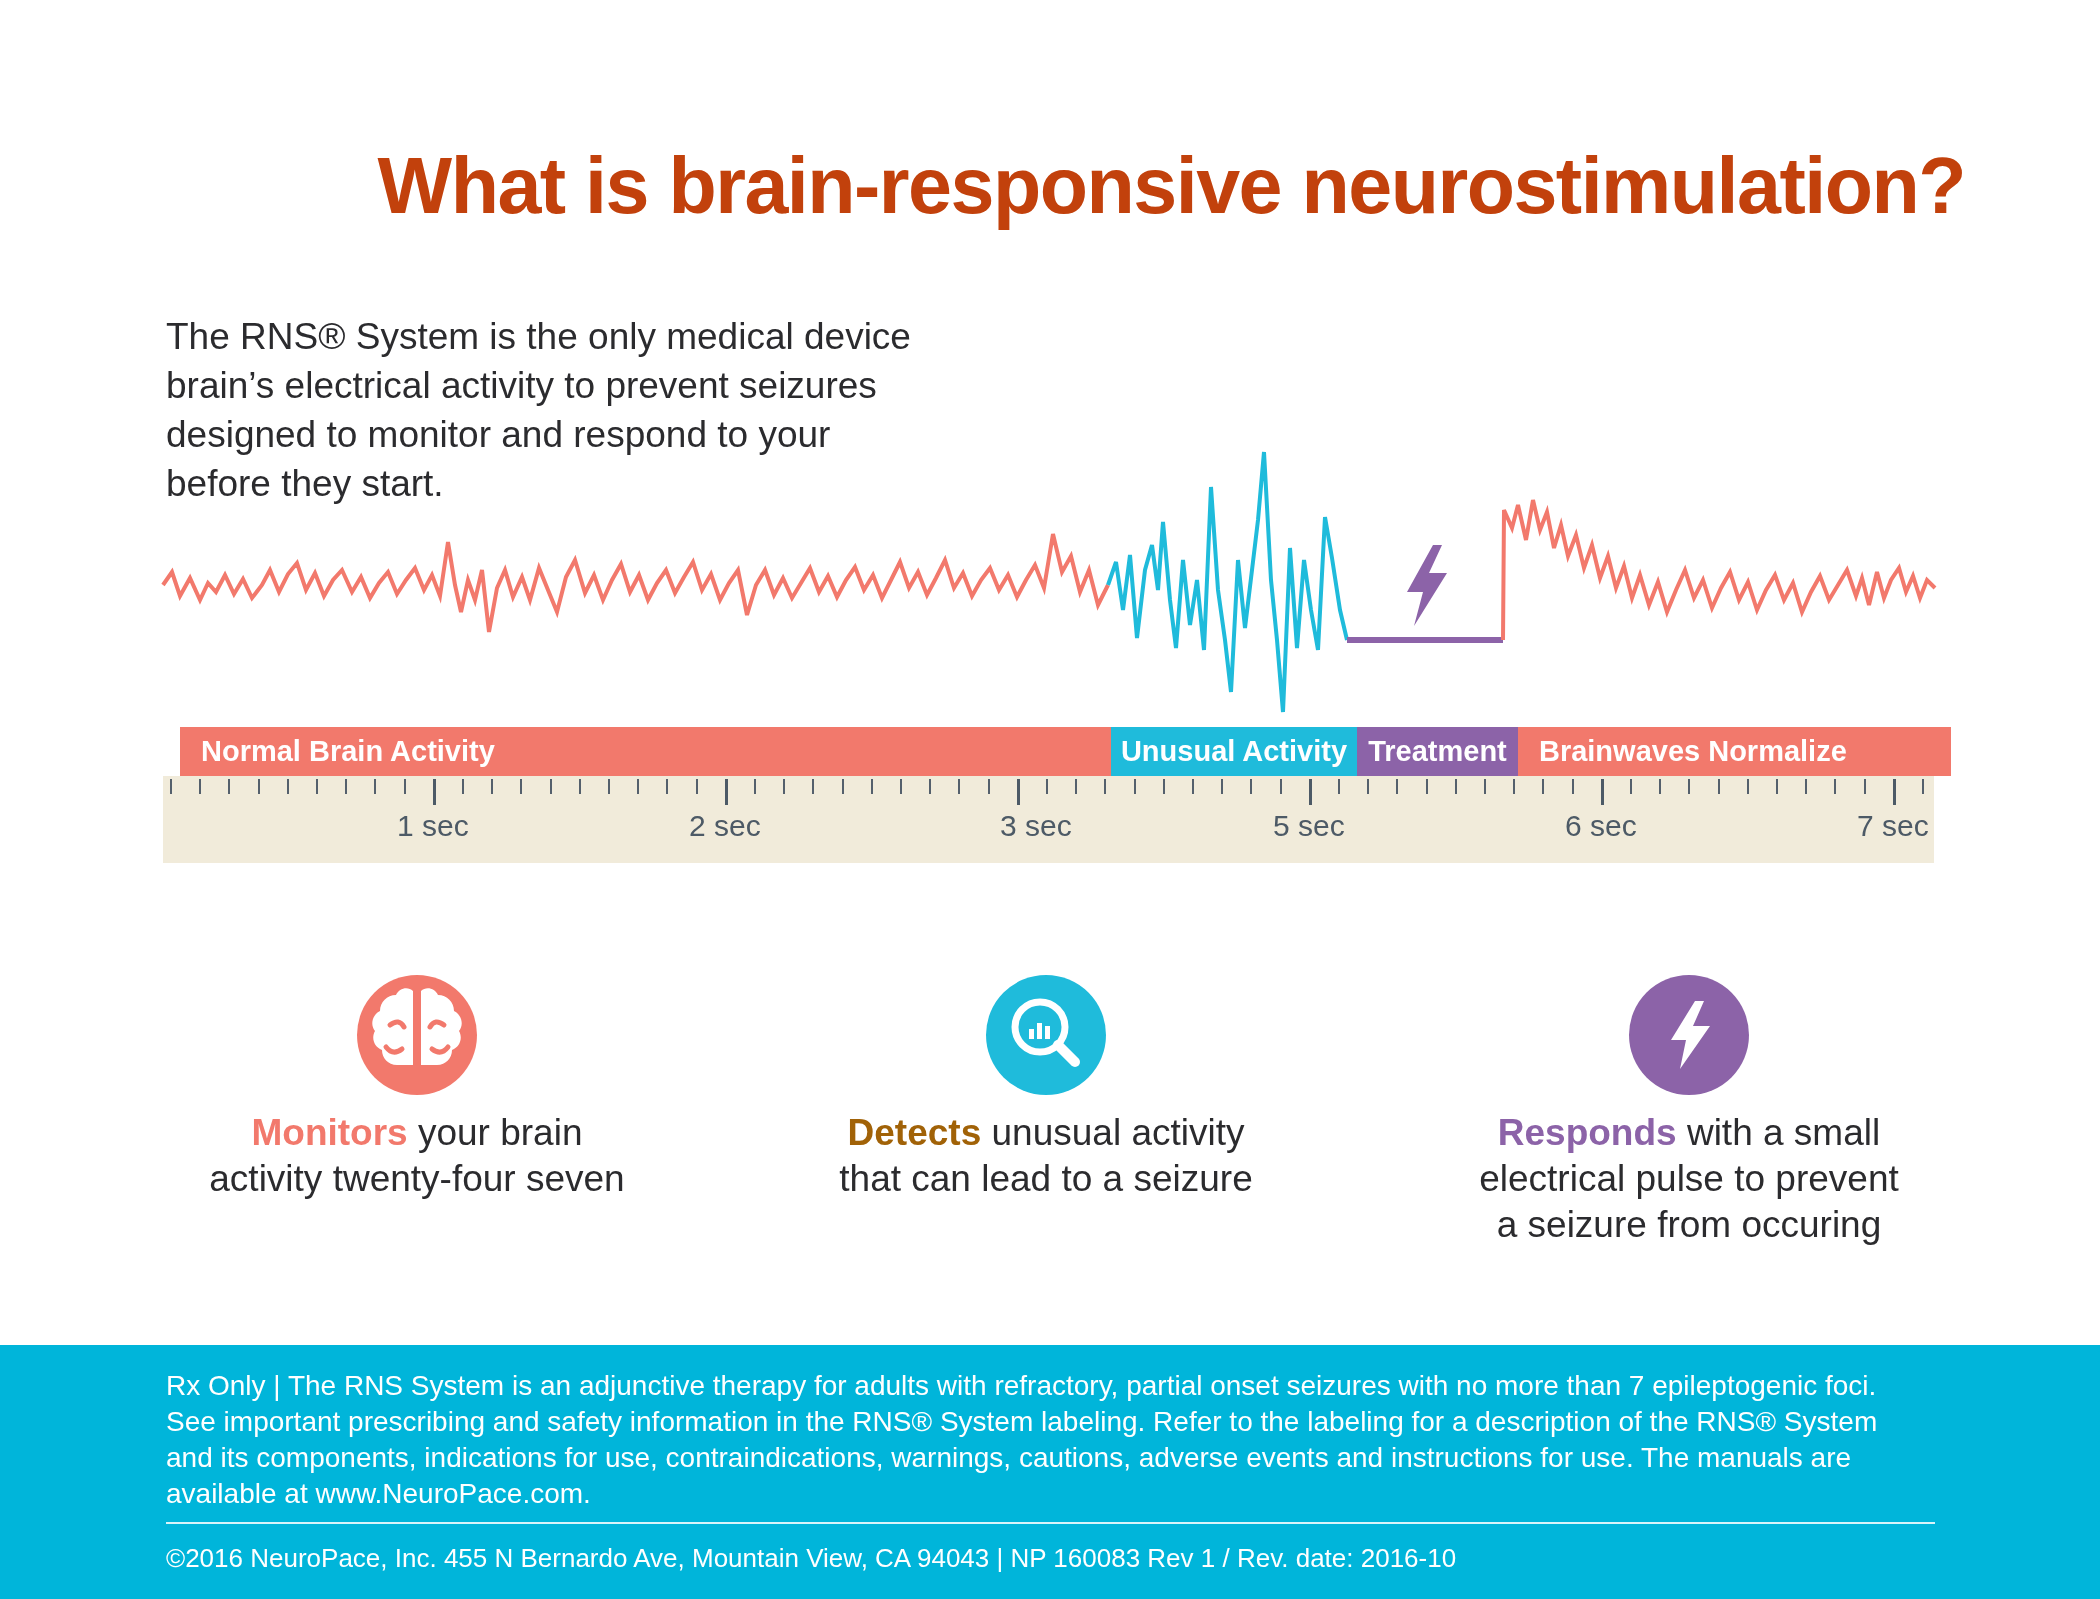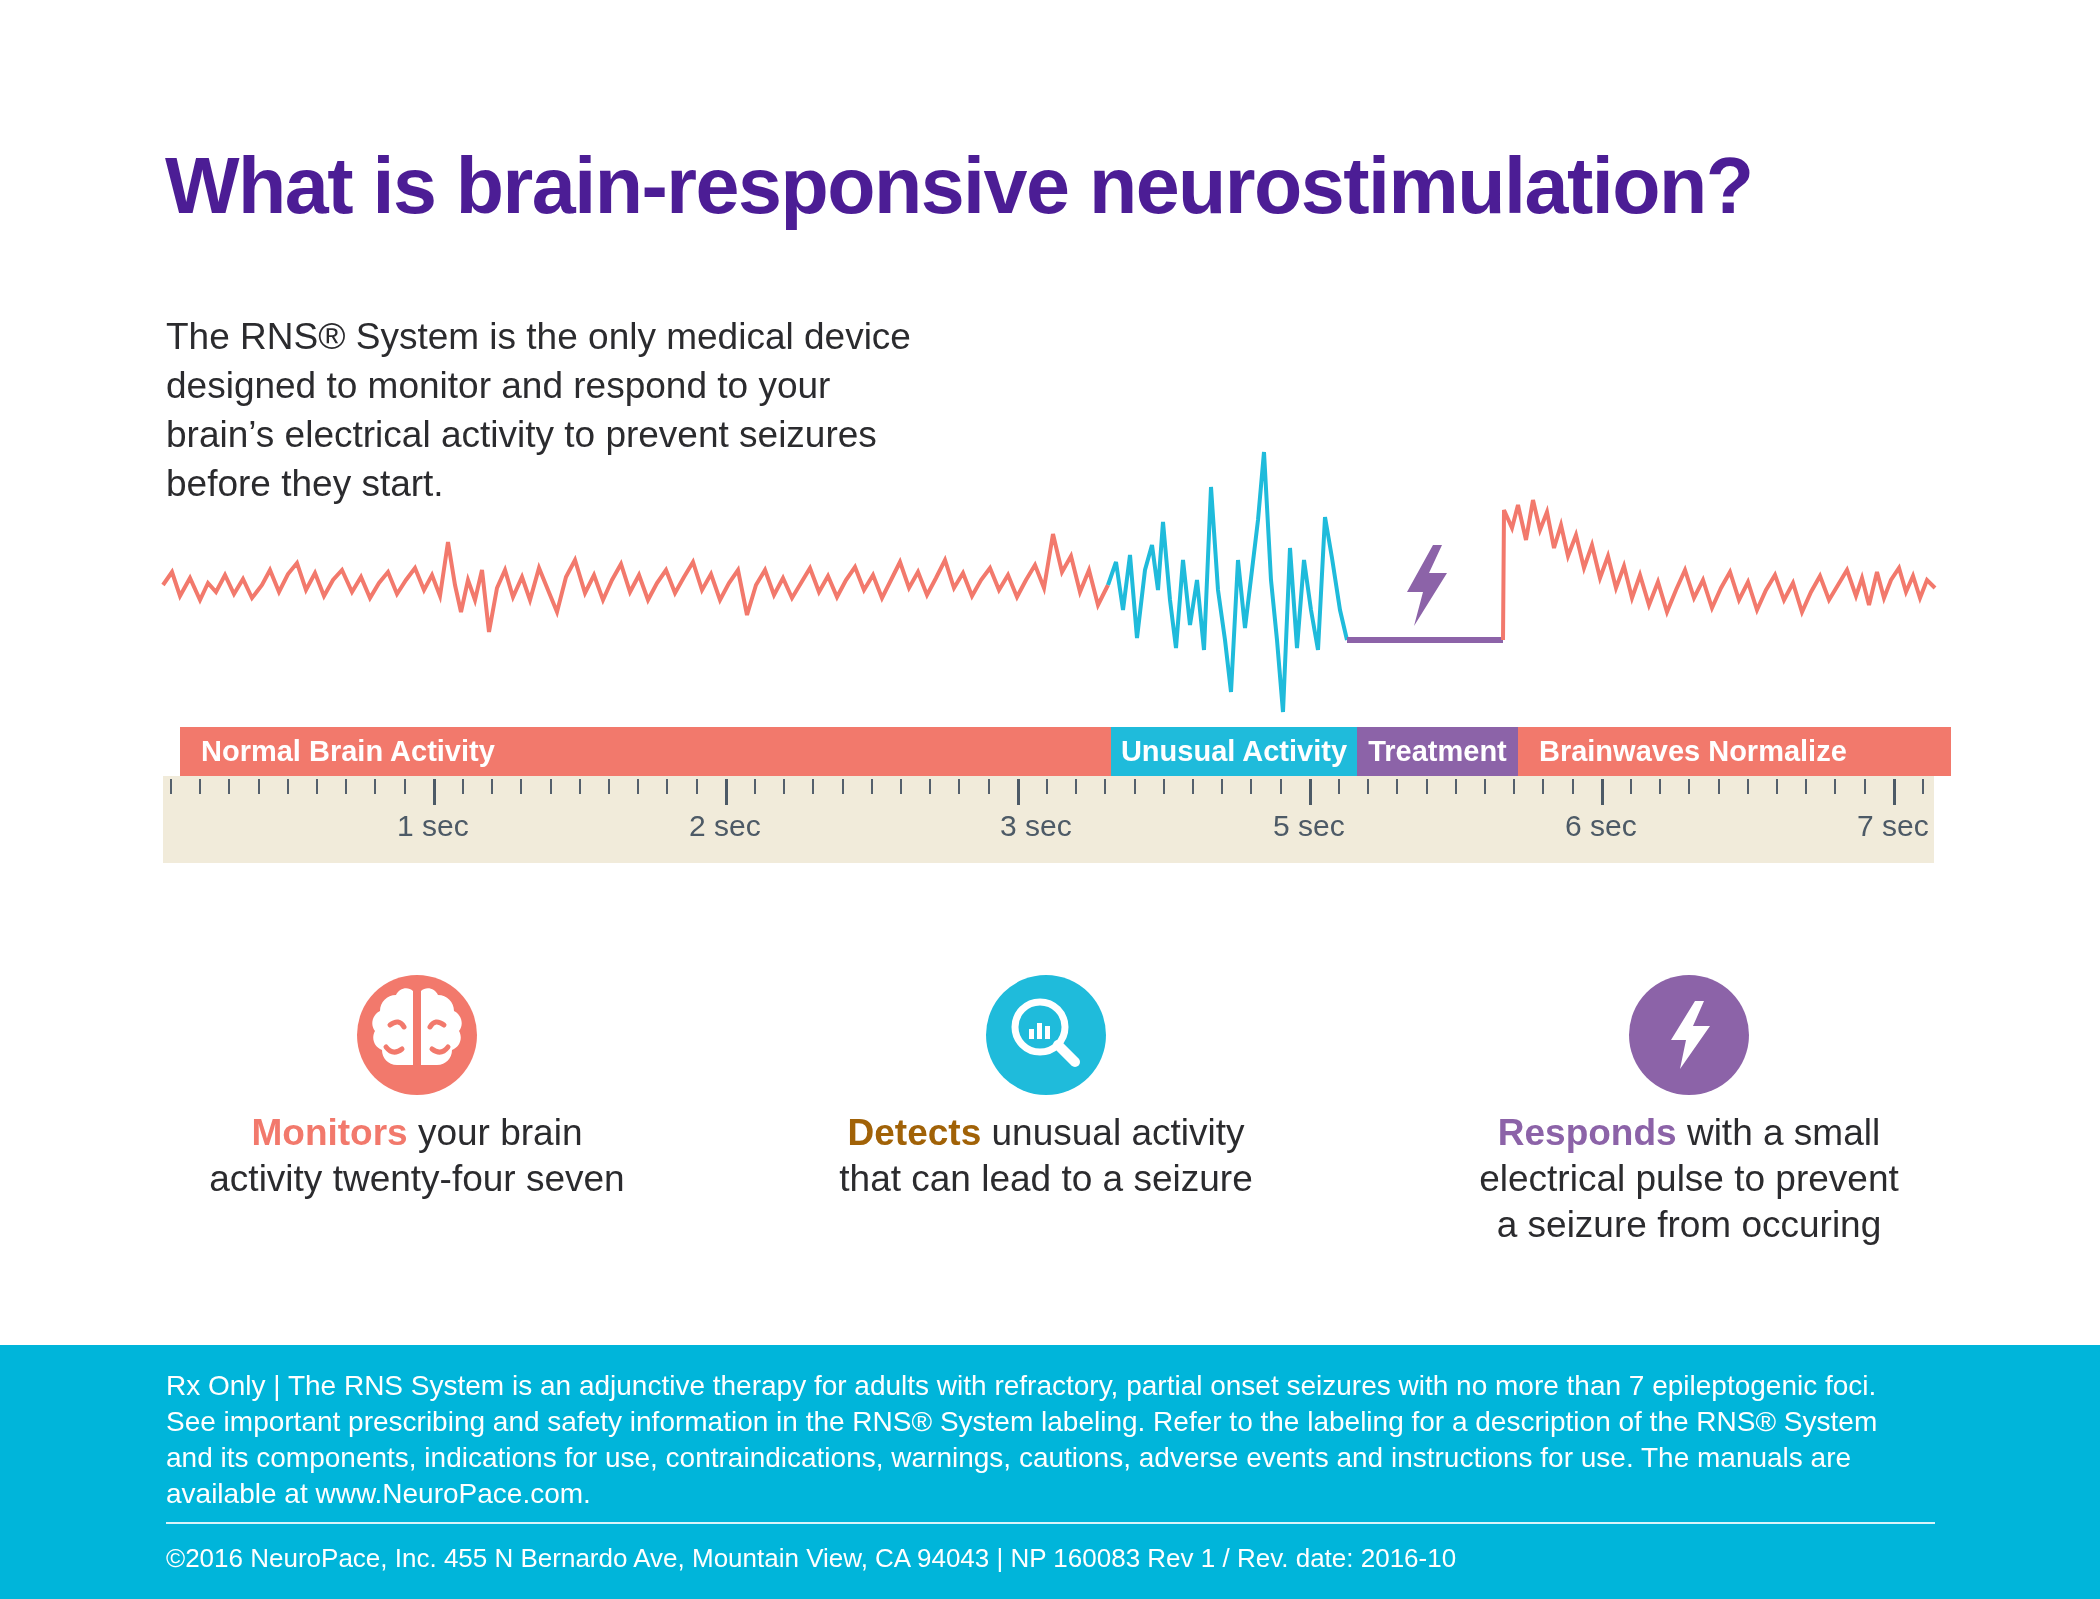--- a/index.html
+++ b/index.html
@@ -56,26 +56,26 @@
     background:rgba(255,255,255,0.85);}
   #copyright{
     position:absolute;left:166px;top:198px;font-size:26px;color:#ffffff;font-weight:400;
   }
 </style>
 </head>
 <body>
 
 <div id="page">
 
-  <div class="abs" id="title" style="color: #4c1d95;">What is brain-responsive neurostimulation?</div>
+  <div class="abs" id="title" style="color: #c2410c; text-align: right;">What is brain-responsive neurostimulation?</div>
 
   <div class="abs" id="intro">
     <div>The RNS® System is the only medical device</div>
+    <div>brain’s electrical activity to prevent seizures</div>
     <div>designed to monitor and respond to your</div>
-    <div>brain’s electrical activity to prevent seizures</div>
     <div>before they start.</div>
   </div>
 
   <svg class="abs" id="wave-svg" viewBox="0 0 2100 1599" xmlns="http://www.w3.org/2000/svg">
     <g id="wave-lines">
         <polyline points="163,585 172,572 180,596 190,578 200,600 208,583 216,592 225,575 234,594 243,579 252,598 262,585 270,570 279,592 288,574 297,563 306,590 315,573 324,596 333,580 342,570 352,592 361,577 370,598 379,583 388,572 397,594 406,580 415,568 424,590 432,575 440,596 448,542 455,585 461,612 468,580 475,600 482,570 489,632 497,588 505,570 513,597 522,577 530,600 539,568 548,590 557,612 566,577 575,560 585,593 594,575 603,600 612,580 621,564 630,592 639,575 648,600 657,583 666,570 675,593 684,577 693,562 702,590 711,574 720,600 729,583 738,570 747,615 756,585 765,570 774,595 783,578 792,598 801,583 810,568 819,592 828,576 837,597 846,580 855,567 864,590 873,575 882,598 891,580 900,562 909,588 918,572 927,595 936,578 945,560 954,588 963,573 972,596 981,580 990,568 999,590 1008,575 1017,597 1026,580 1035,565 1044,588 1053,534 1062,572 1071,556 1080,592 1089,570 1098,605 1108,585" fill="none" stroke="#F2796C" stroke-width="4" stroke-linejoin="miter"></polyline>
         <polyline points="1108,585 1116,562 1123,610 1130,555 1137,638 1145,570 1152,545 1158,590 1163,522 1170,600 1176,648 1183,560 1190,625 1197,580 1204,650 1211,487 1218,590 1225,640 1231,692 1238,560 1245,628 1252,570 1258,520 1264,452 1271,580 1277,640 1283,712 1290,548 1297,648 1304,560 1311,610 1318,650 1325,517 1332,558 1340,610 1347,640" fill="none" stroke="#1FBBDB" stroke-width="4" stroke-linejoin="miter"></polyline>
         <polyline points="1347,640 1503,640" fill="none" stroke="#8C63A8" stroke-width="6" stroke-linejoin="miter"></polyline>
         <polyline points="1503,640 1504,510 1512,528 1518,505 1526,540 1533,500 1540,530 1547,512 1554,548 1561,525 1568,556 1576,535 1584,568 1592,545 1600,578 1608,556 1616,588 1624,566 1632,598 1640,575 1649,605 1658,582 1667,612 1676,590 1685,570 1694,598 1703,580 1712,608 1721,588 1730,572 1739,600 1748,582 1757,610 1766,590 1775,575 1784,600 1793,583 1802,612 1811,592 1820,576 1829,600 1838,585 1847,570 1856,596 1862,578 1869,605 1877,572 1884,598 1891,580 1899,568 1906,592 1913,576 1920,598 1927,580 1935,588" fill="none" stroke="#F2796C" stroke-width="4" stroke-linejoin="miter"></polyline>
       </g>

